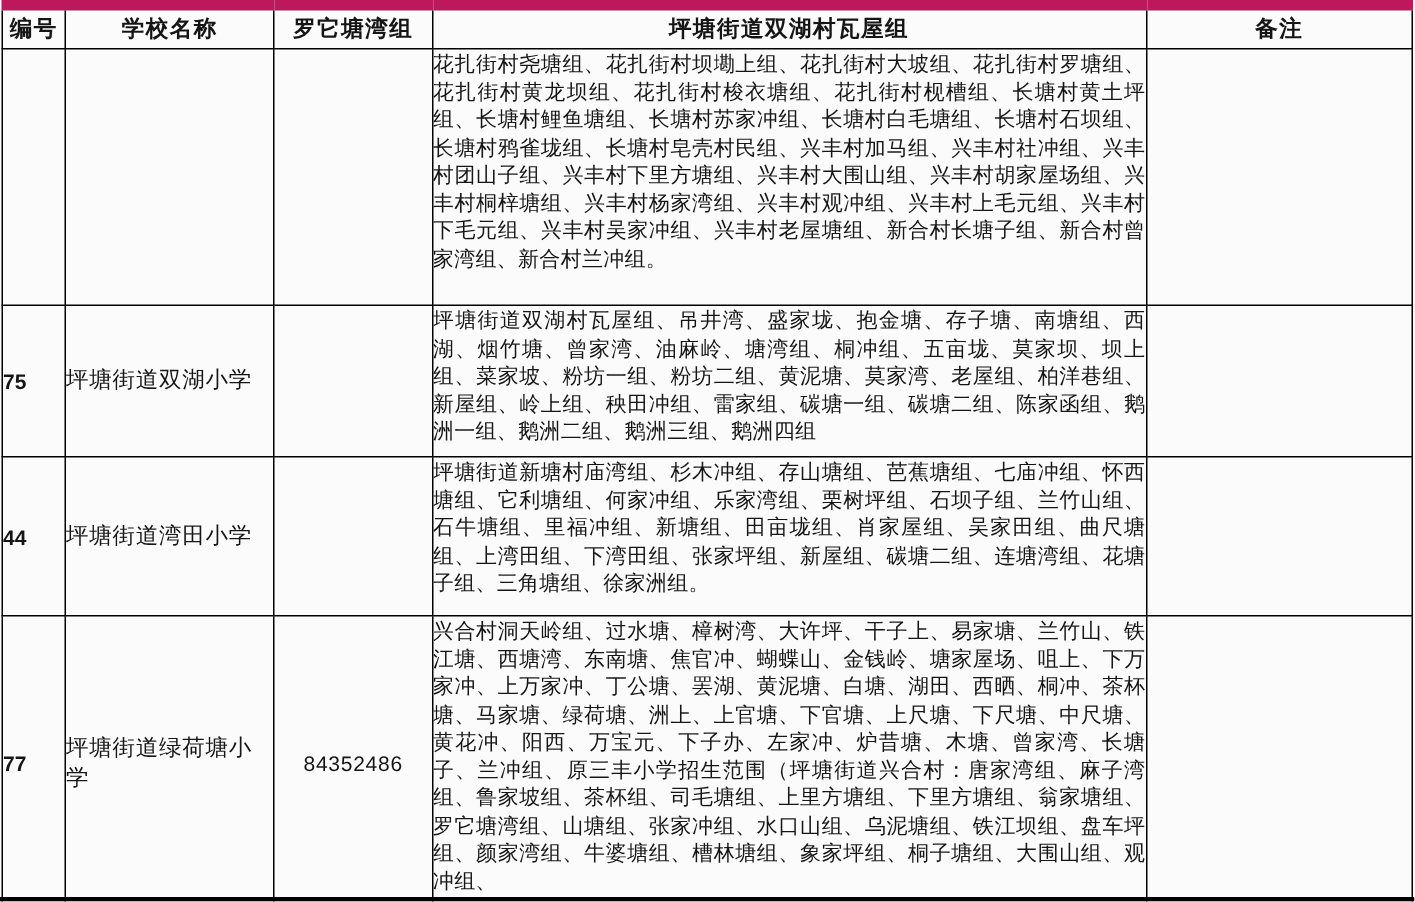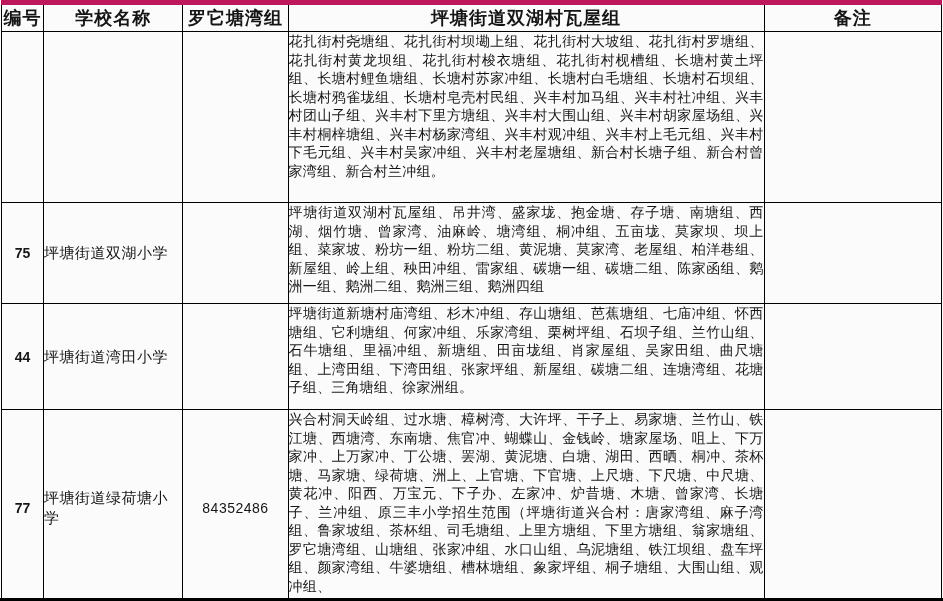--- a/index.html
+++ b/index.html
@@ -33,30 +33,29 @@
   table.school-table col.c-note  { width: 177px; }
 
   table.school-table th,
   table.school-table td {
     border: 1px solid #000;
     padding: 0;
     box-sizing: border-box;
     overflow: hidden;
   }
   table.school-table thead th {
-    border-top: 5px solid #be185d;
-    font-size: 18px;
+    border-top: 7px solid #be185d;
+    font-size: 15px;
     font-weight: bold;
     text-align: center;
     vertical-align: middle;
     height: 29px;
     letter-spacing: 1px;
   }
   td.cell-id {
-    text-align: center;
     vertical-align: middle;
     font-weight: bold;
     font-size: 14px;
   }
   td.cell-name {
     text-align: left;
     vertical-align: middle;
     font-size: 15px;
     padding: 2px 6px 2px 9px;
     line-height: 20px;

